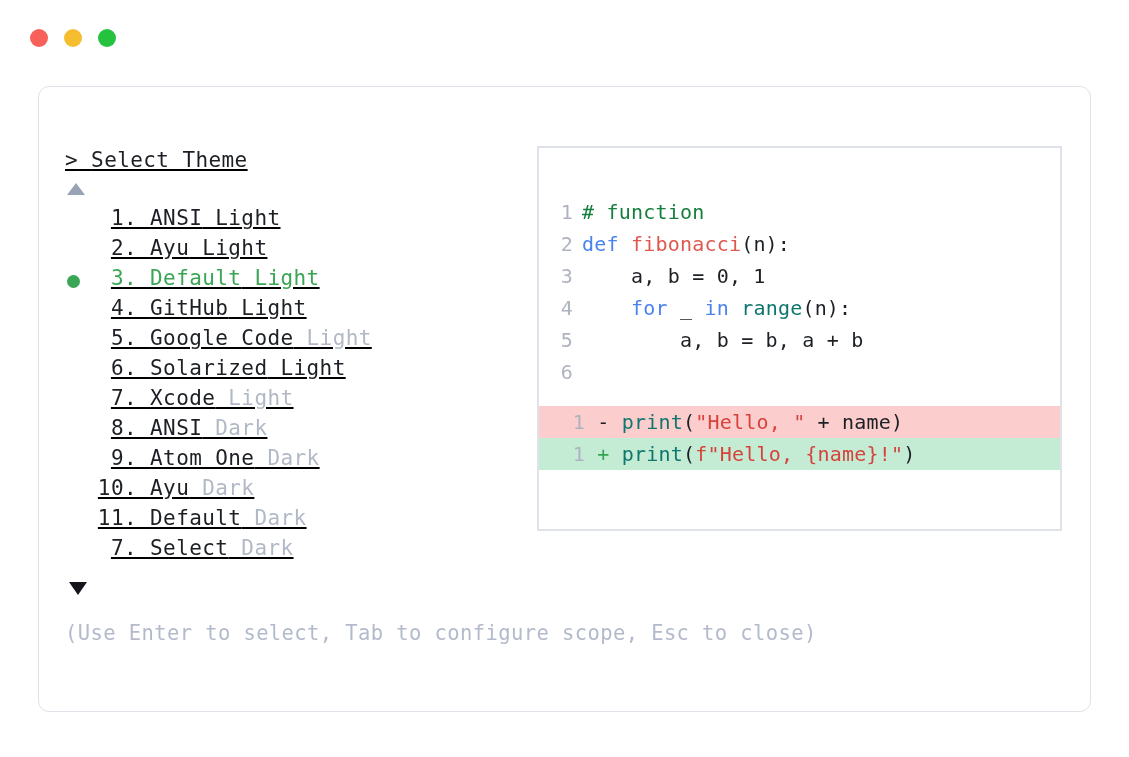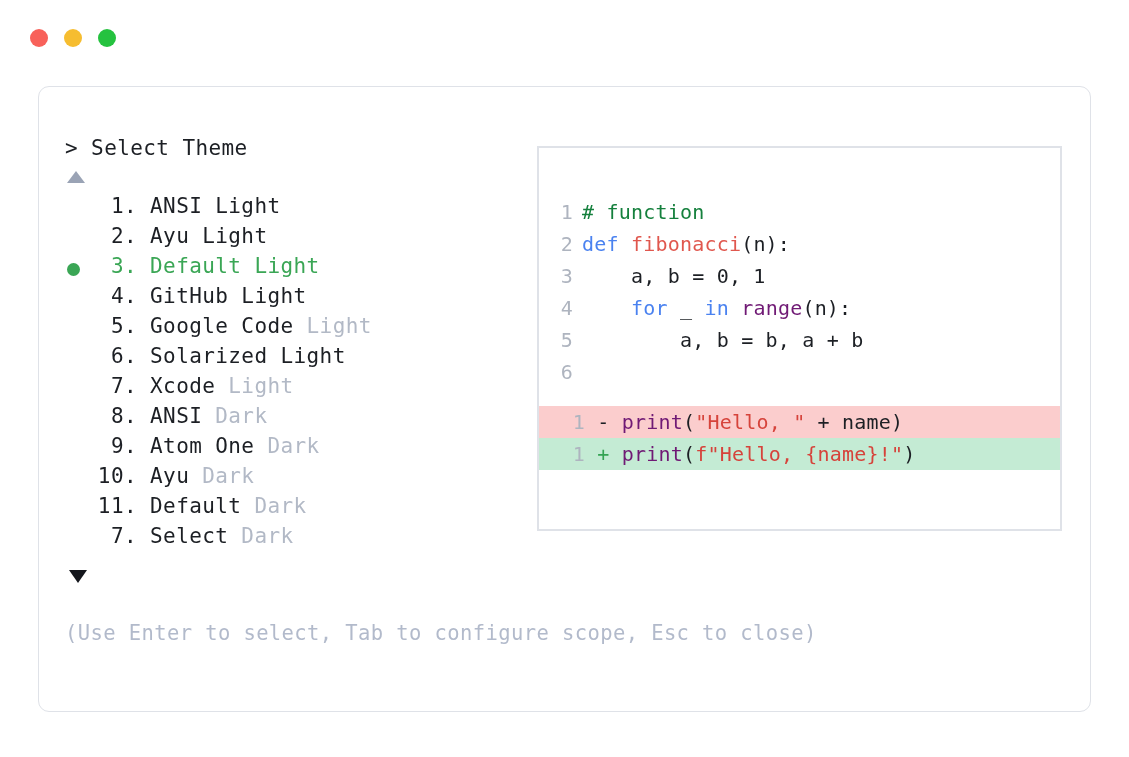--- a/index.html
+++ b/index.html
@@ -47,22 +47,23 @@
   .panel-inner {
     position: relative;
     width: 100%;
     height: 100%;
   }
 
   
   .left-col {
     position: absolute;
     left: 26px;
-    top: 46px;
+    top: 58px;
     width: 470px;
+    text-decoration: underline;
   }
   .prompt-row {
     font-size: 21px;
     color: #1c1f24;
     letter-spacing: 0.4px;
     line-height: 30px;
     white-space: pre;
   }
   .prompt-caret { color: #1c1f24; }
 
@@ -192,21 +193,21 @@
   .diff-add { background: #c4ebd4; }
   .sign-del { color: #1c1f24; }
   .sign-add { color: #34a353; }
 
   
   .tok-comment { color: #15803d; }
   .tok-keyword { color: #4a82f0; text-align: center; }
   .tok-func    { color: #e0574e; }
   .tok-plain   { color: #1c1f24; }
   .tok-string  { color: #d6433b; }
-  .tok-builtin { color: #701a75; }
+  .tok-builtin { color: #0f766e; }
 </style>
 </head>
 <body>
 
 <div class="titlebar">
   <div class="dots">
     <span class="dot red"></span>
     <span class="dot yellow"></span>
     <span class="dot green"></span>
   </div>

